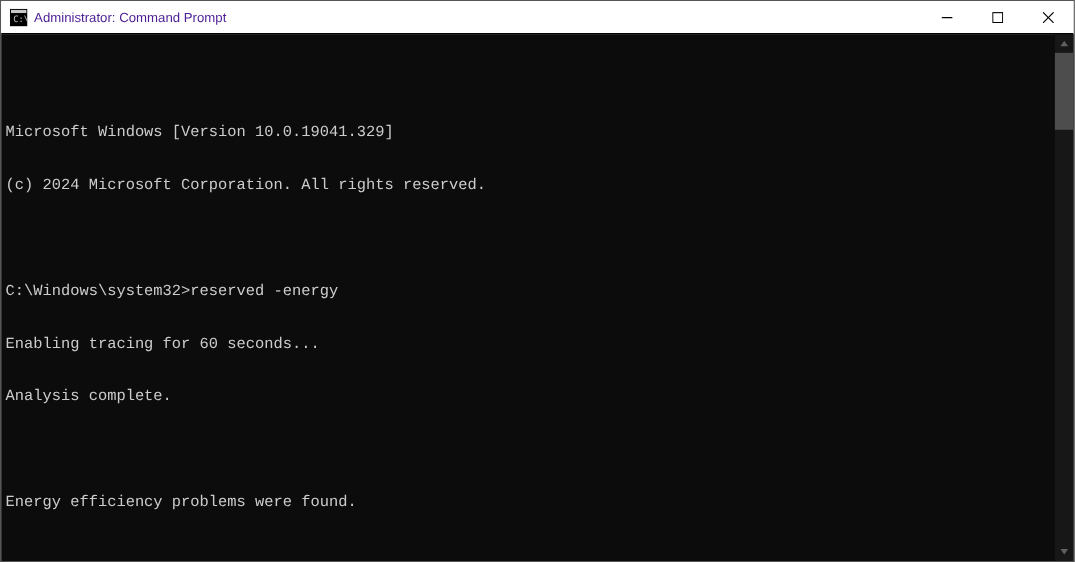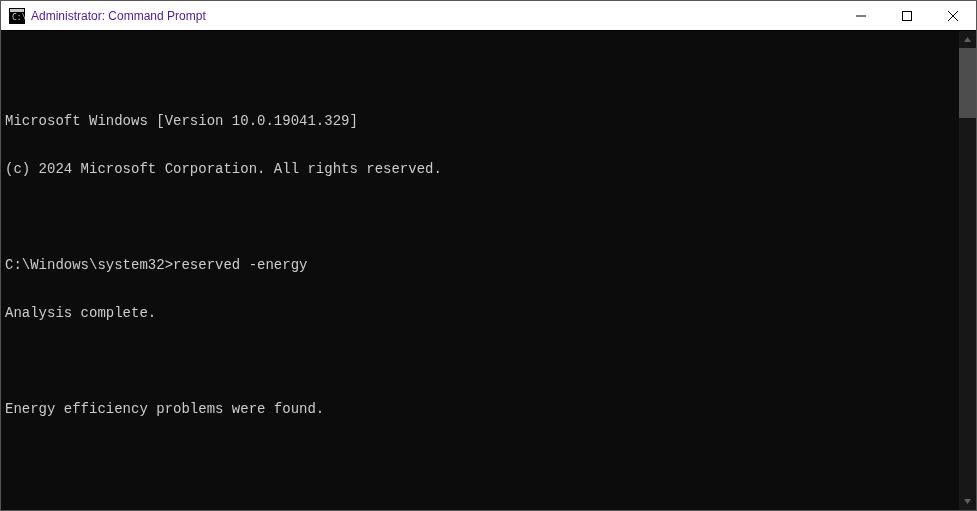--- a/index.html
+++ b/index.html
@@ -137,20 +137,21 @@
     </div>
   </div>
 </div>
 
 <div class="terminal-wrap">
   <div class="terminal">
     <div class="line">Microsoft Windows [Version 10.0.19041.329]</div>
     <div class="line">(c) 2024 Microsoft Corporation. All rights reserved.</div>
     <div class="line"></div>
     <div class="line prompt-line"><span>C:\Windows\system32&gt;</span><span>reserved -energy</span></div>
+    <div class="line">Enabling tracing for 60 seconds...</div>
     <div class="line">Analysis complete.</div>
     <div class="line"></div>
     <div class="line">Energy efficiency problems were found.</div>
     
     
     
     
     
     
     

